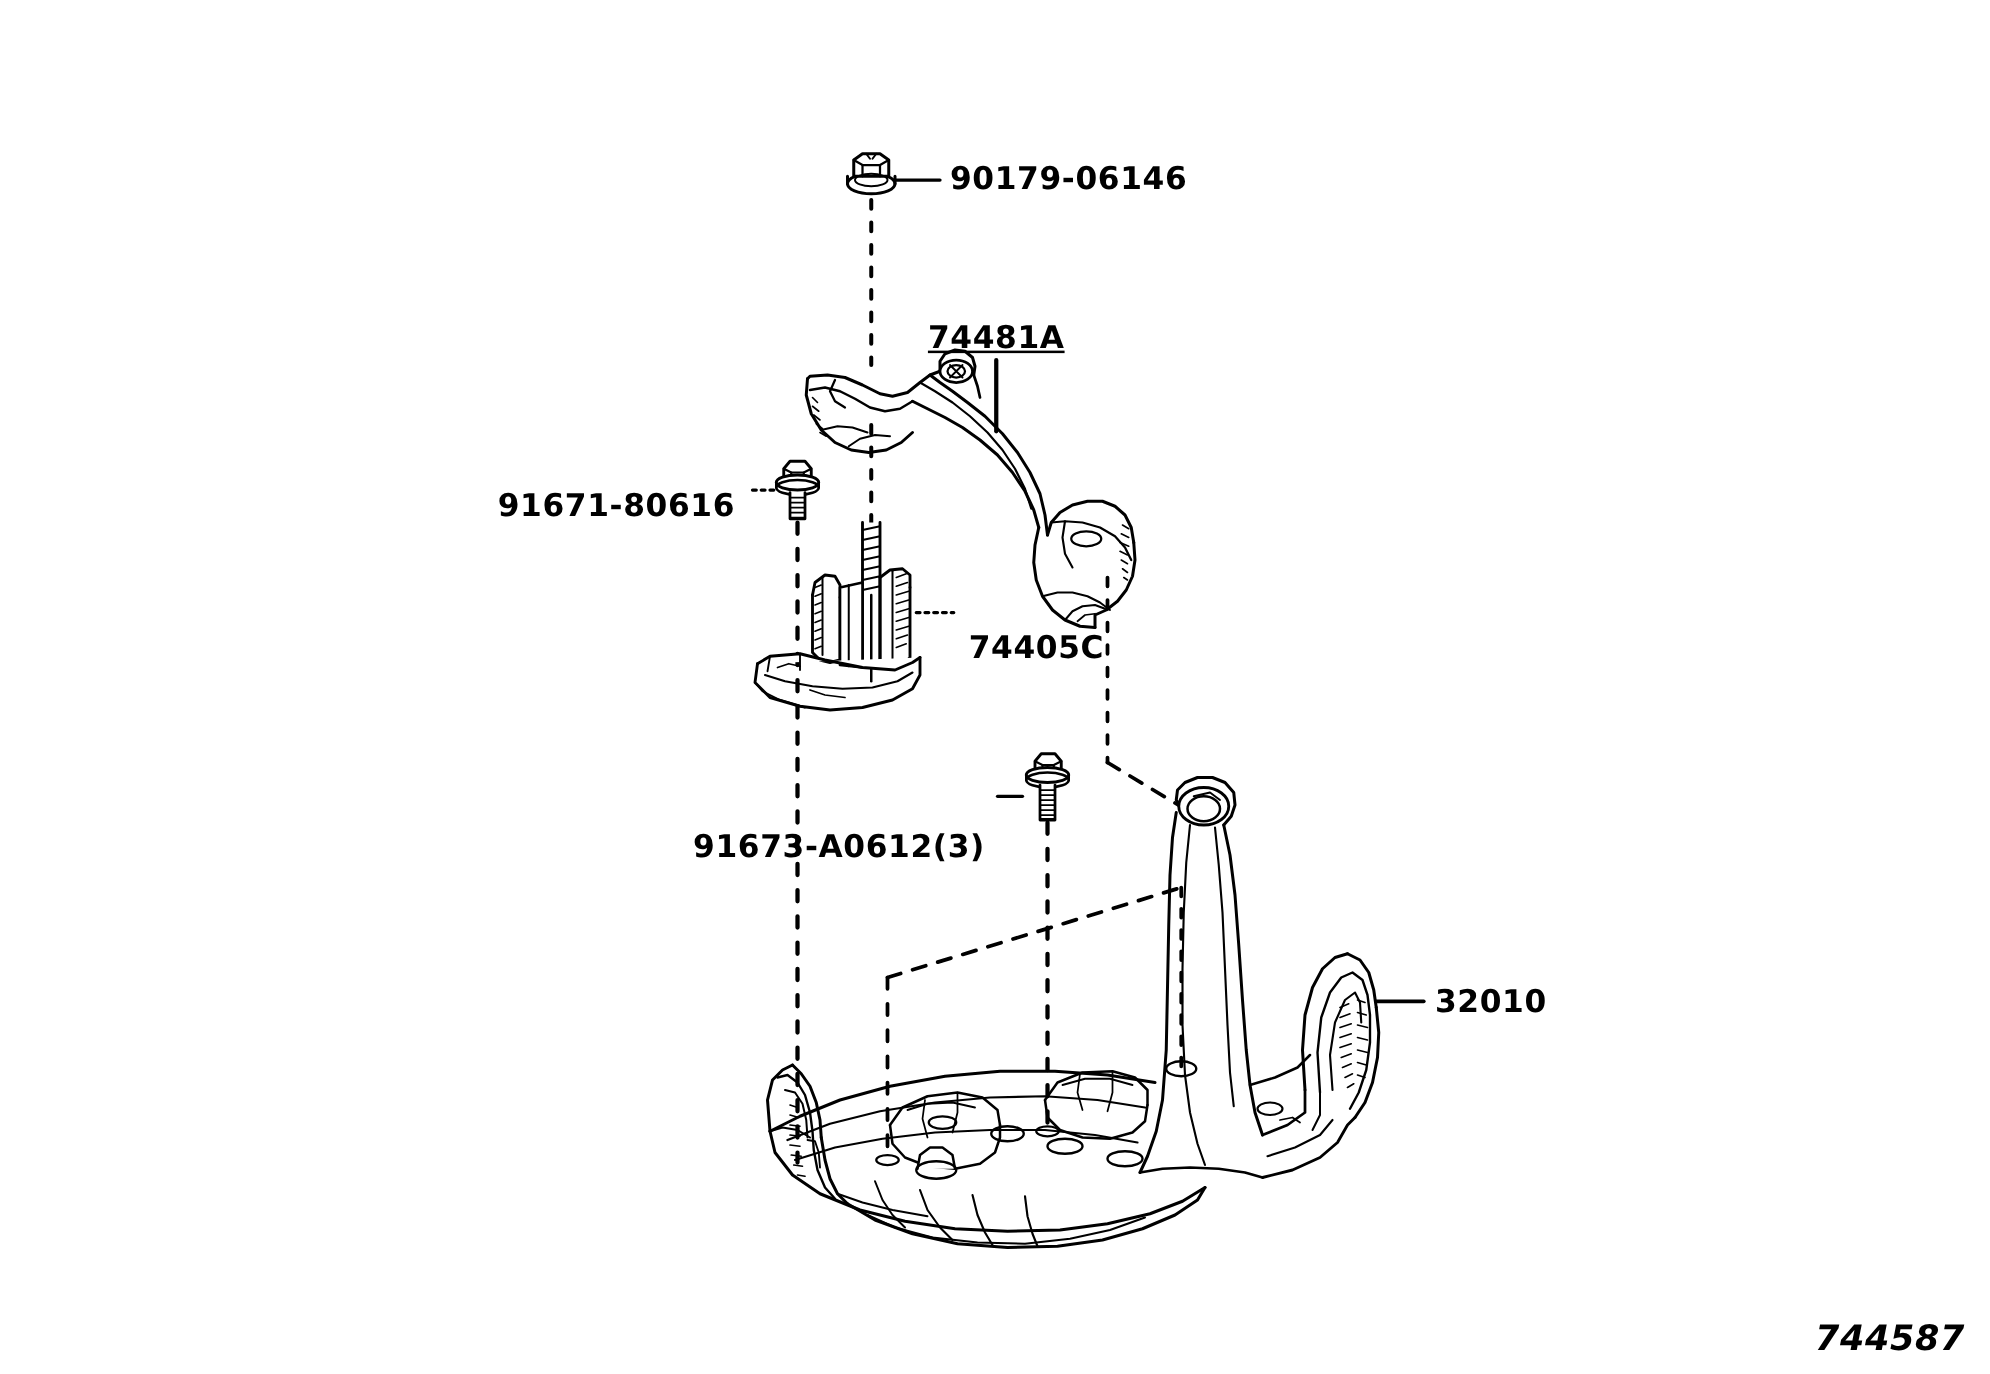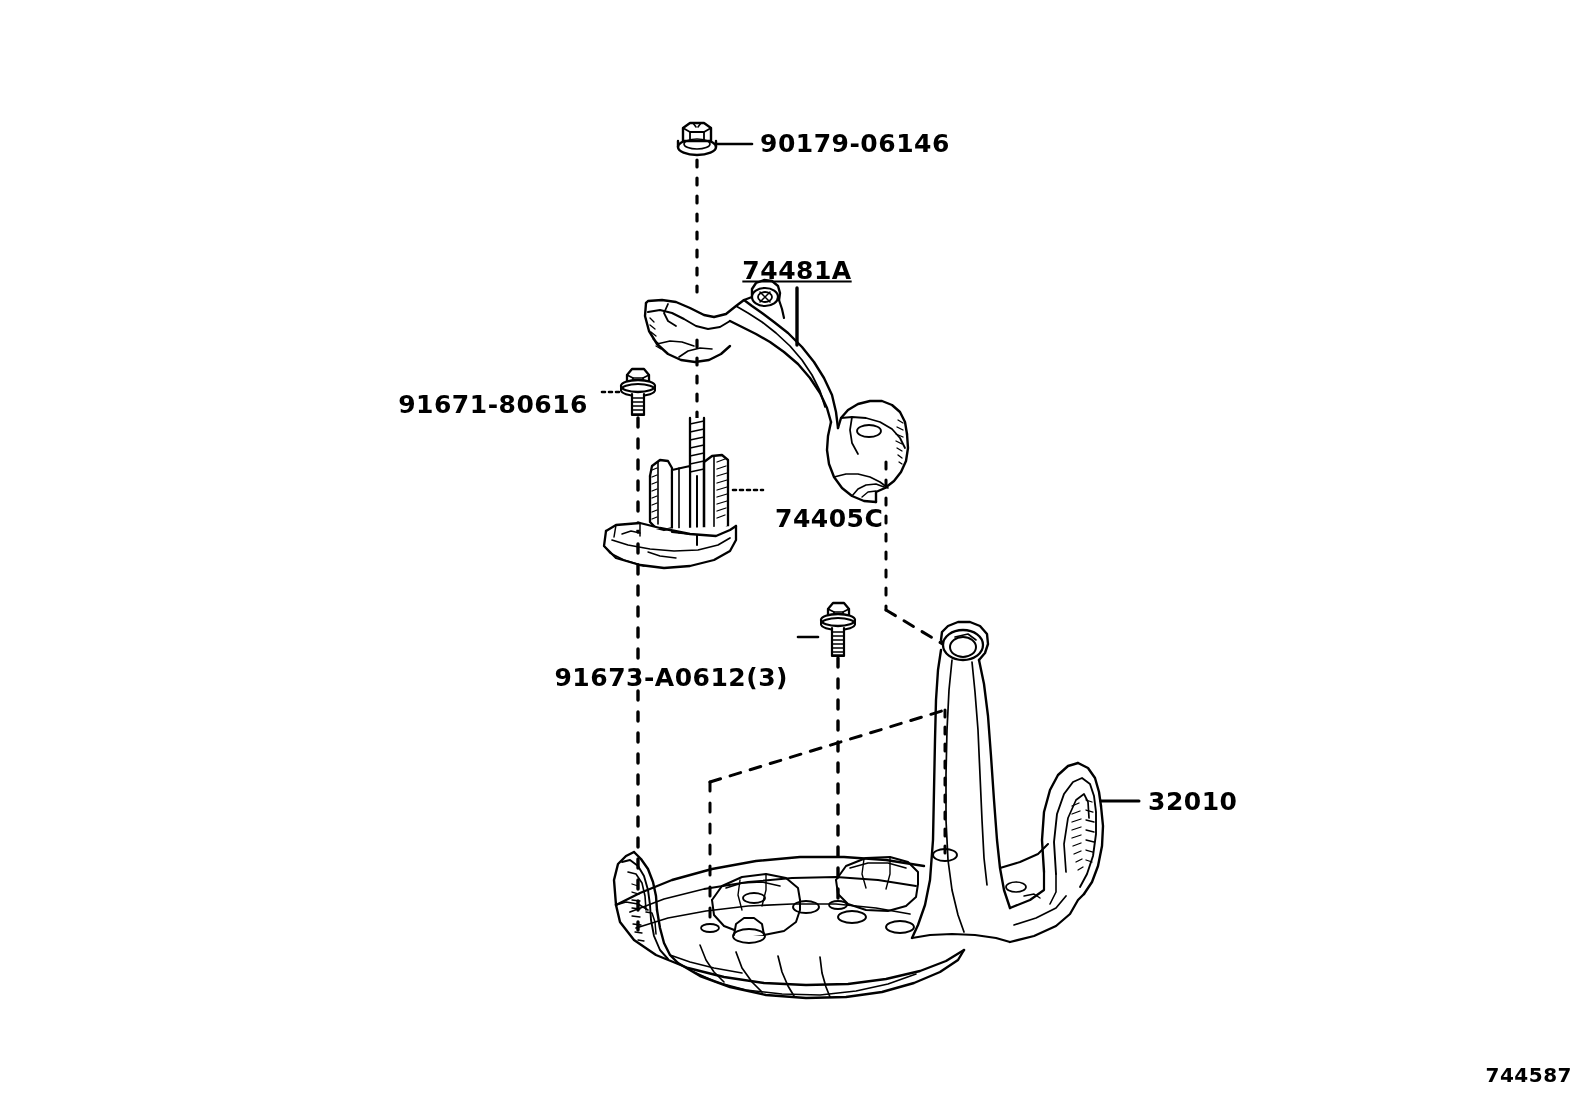--- a/index.html
+++ b/index.html
@@ -35,22 +35,23 @@
     line-height: 1;
   }
   .lbl-right { transform: translate(-100%, -50%); }
   .lbl-left  { transform: translate(0, -50%); }
   .lbl-ctr   { transform: translate(-50%, -50%); text-decoration: underline; }
   #sheet-code {
     position: absolute;
     right: 20px;
     bottom: 12px;
     font-family: "DejaVu Sans", sans-serif;
+    font-style: italic;
     font-weight: bold;
-    font-size: 20px;
+    font-size: 28px;
     color: #000000;
     letter-spacing: 0.5px;
     margin-left: 17px;
   }
 </style>
 </head>
 <body>
 
 <div id="sheet">
 

